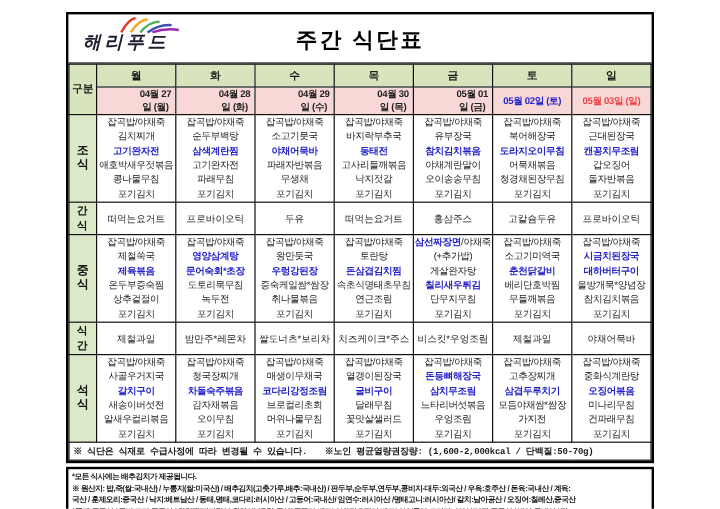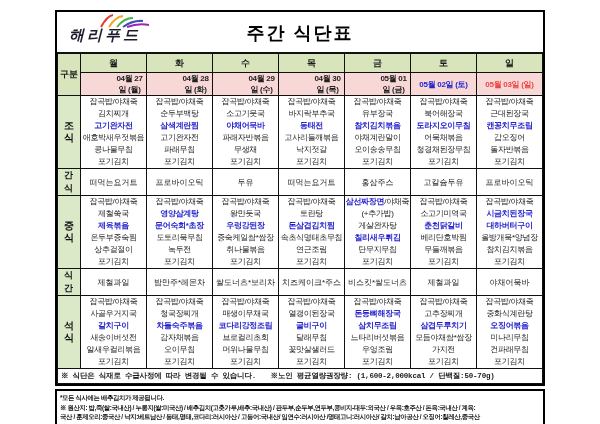--- a/index.html
+++ b/index.html
@@ -221,21 +221,21 @@
                 <div class="menu-line">참치김치볶음</div>
                 <div class="menu-line">포기김치</div>
               </td>
             </tr>
             <tr>
               <td class="sec-lbl horiz">식 간</td>
               <td class="single-cell">제철과일</td>
               <td class="single-cell">밤만주*레몬차</td>
               <td class="single-cell">쌀도너츠*보리차</td>
               <td class="single-cell">치즈케이크*주스</td>
-              <td class="single-cell">비스킷*쌀도너츠</td>
+              <td class="single-cell">비스킷*우엉조림</td>
               <td class="single-cell">제철과일</td>
               <td class="single-cell">야채어묵바</td>
             </tr>
             <tr>
               <td class="sec-lbl vert">석
 식</td>
               <td class="menu-td">
                 <div class="menu-line">잡곡밥/야채죽</div>
                 <div class="menu-line">사골우거지국</div>
                 <div class="menu-line"><span class="hl">갈치구이</span></div>

